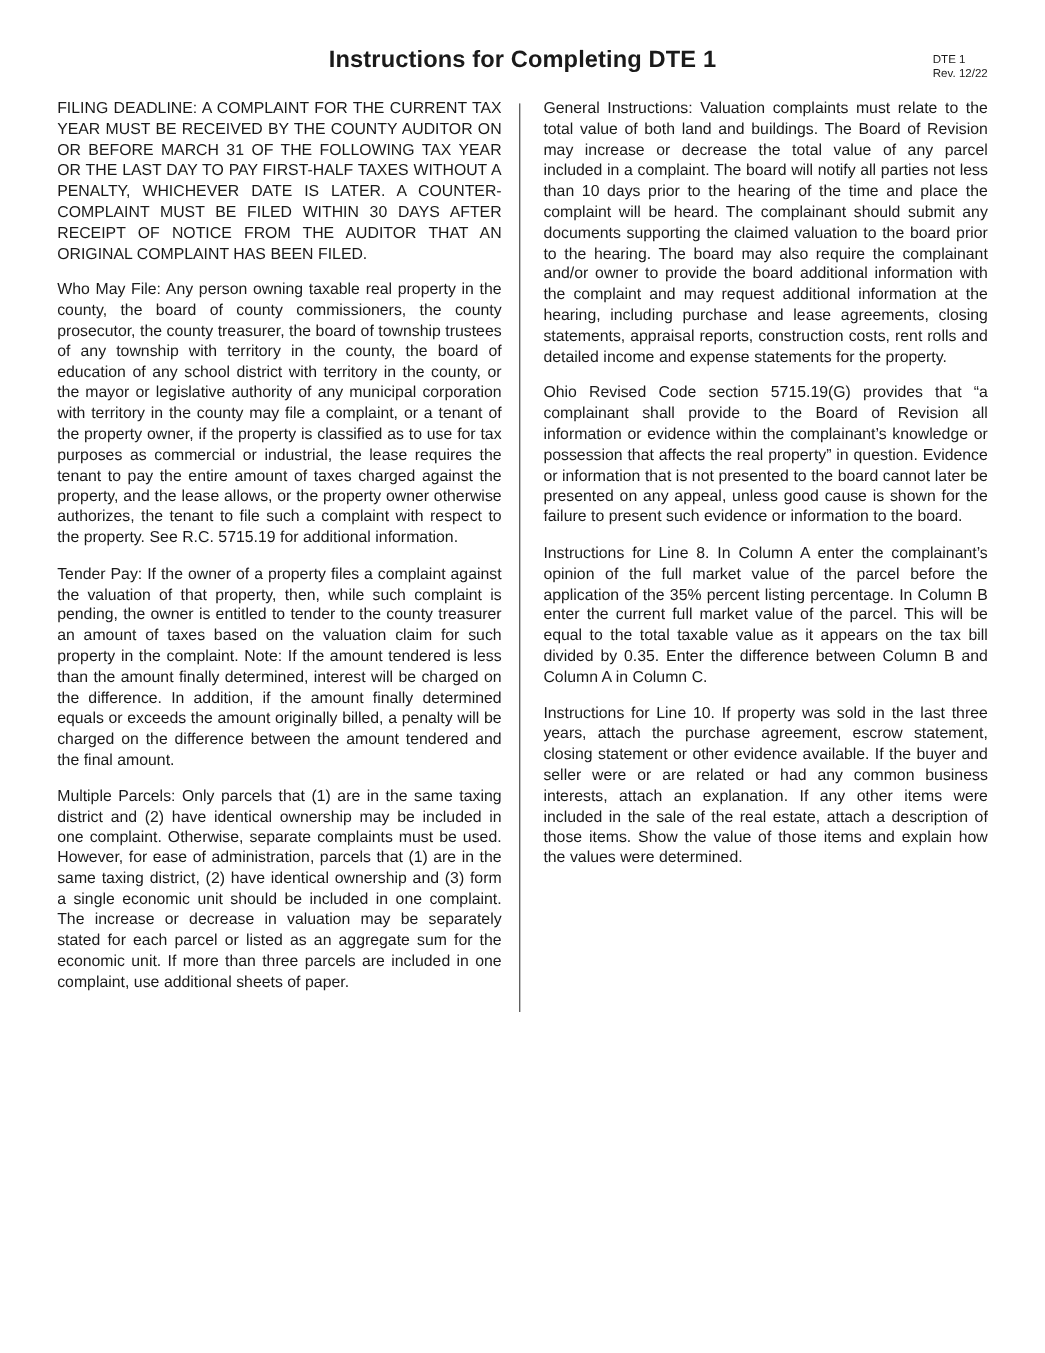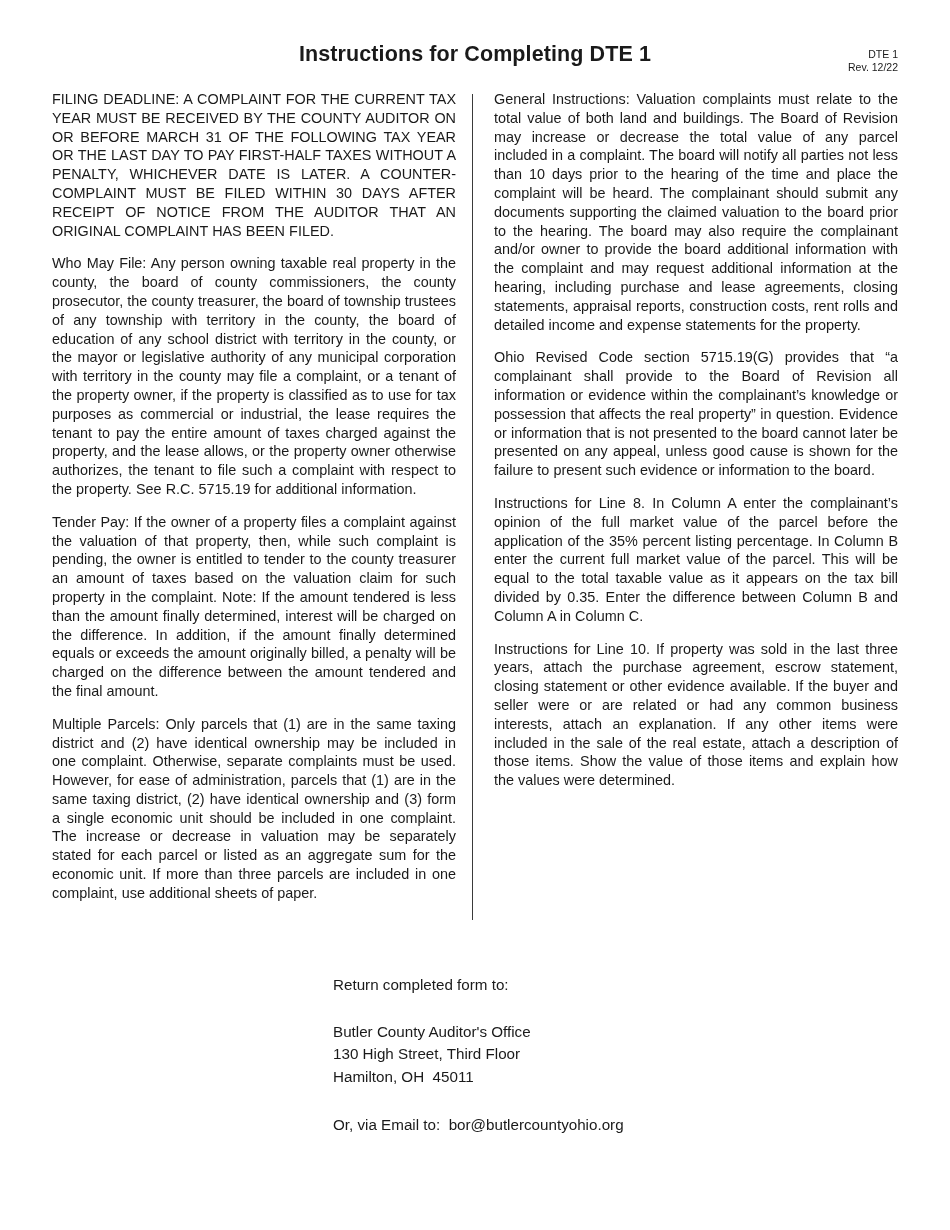--- a/index.html
+++ b/index.html
@@ -37,21 +37,21 @@
     width: 950px;
     text-align: center;
     font-size: 21.5px;
     font-weight: bold;
     letter-spacing: 0.1px;
   }
   .rev-block {
     position: absolute;
     right: 52px;
     top: 6px;
-    text-align: right;
+    text-align: left;
     font-size: 10.5px;
     line-height: 1.28;
     color: #1a1a1a;
   }
 
   
   .columns {
     position: absolute;
     top: 90px;
     left: 52px;
@@ -145,21 +145,14 @@
 
       <p class="para">Ohio Revised Code section 5715.19(G) provides that “a complainant shall provide to the Board of Revision all information or evidence within the complainant’s knowledge or possession that affects the real property” in question. Evidence or information that is not presented to the board cannot later be presented on any appeal, unless good cause is shown for the failure to present such evidence or information to the board.</p>
 
       <p class="para"><b class="b">Instructions for Line 8.</b><span> In Column A enter the complainant’s opinion of the full market value of the parcel before the application of the 35% percent listing percentage.  In Column B enter the current full market value of the parcel.  This will be equal to the total taxable value as it appears on the tax bill divided by 0.35.   Enter the difference between Column B and Column A in Column C.</span></p>
 
       <p class="para"><b class="b">Instructions for Line 10.</b><span> If property was sold in the last three years, attach the purchase agreement, escrow statement, closing statement or other evidence available. If the buyer and seller were or are related or had any common business interests, attach an explanation. If any other items were included in the sale of the real estate, attach a description of those items. Show the value of those items and explain how the values were determined.</span></p>
 
     </div>
   </div>
 
-  <div class="return-block">
-    <div class="return-line rl-head">Return completed form to:</div>
-    <div class="return-line rl-addr1">Butler County Auditor's Office</div>
-    <div class="return-line rl-addr2">130 High Street, Third Floor</div>
-    <div class="return-line rl-addr3">Hamilton, OH  45011</div>
-    <div class="return-line rl-email">Or, via Email to:  bor@butlercountyohio.org</div>
-  </div>
 
 </div>
 
 </body></html>

